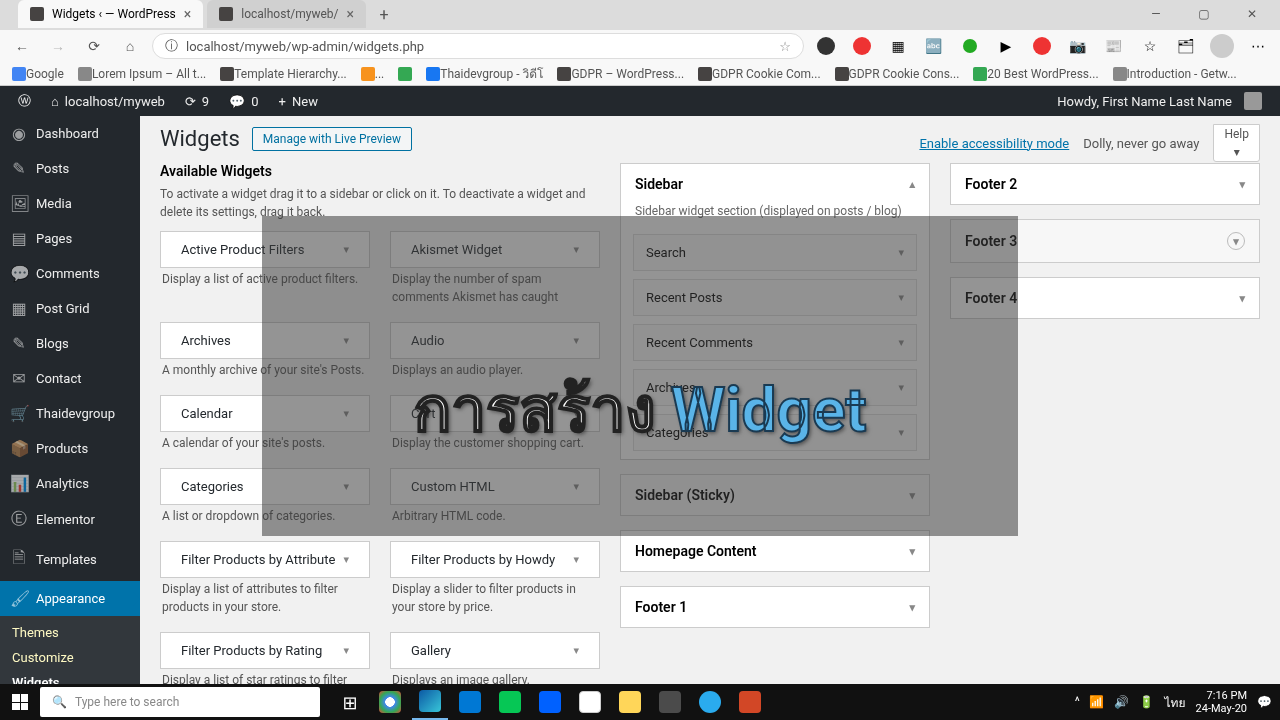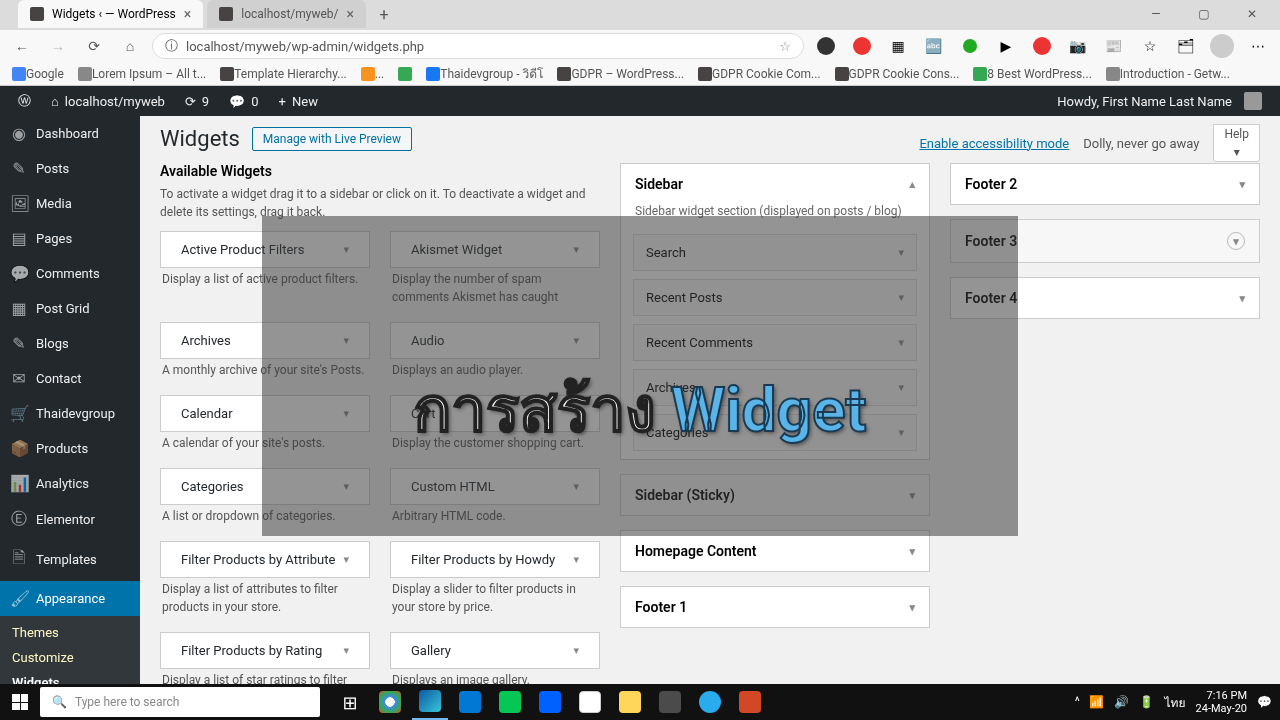--- a/index.html
+++ b/index.html
@@ -190,21 +190,21 @@
     <div class="bm-item">
         <span class="bm-icon wp"></span>
         <span>GDPR Cookie Com...</span>
       </div>
     <div class="bm-item">
         <span class="bm-icon wp"></span>
         <span>GDPR Cookie Cons...</span>
       </div>
     <div class="bm-item">
         <span class="bm-icon gcp"></span>
-        <span>8 Best WordPress...</span>
+        <span>20 Best WordPress...</span>
       </div>
     <div class="bm-item">
         <span class="bm-icon"></span>
         <span>Introduction - Getw...</span>
       </div>
 
   </div>
 </div>
 
 <div class="wp-adminbar">

